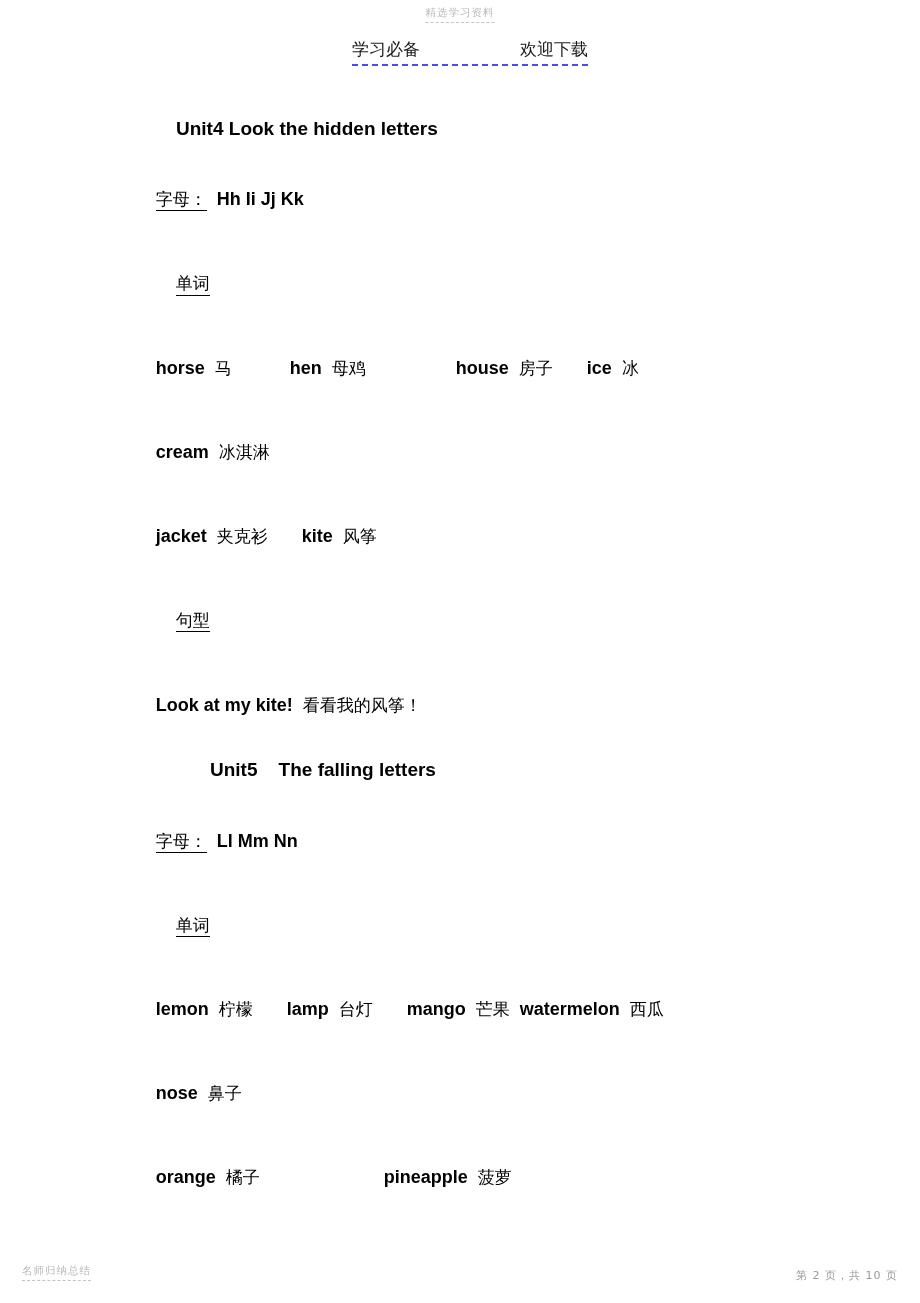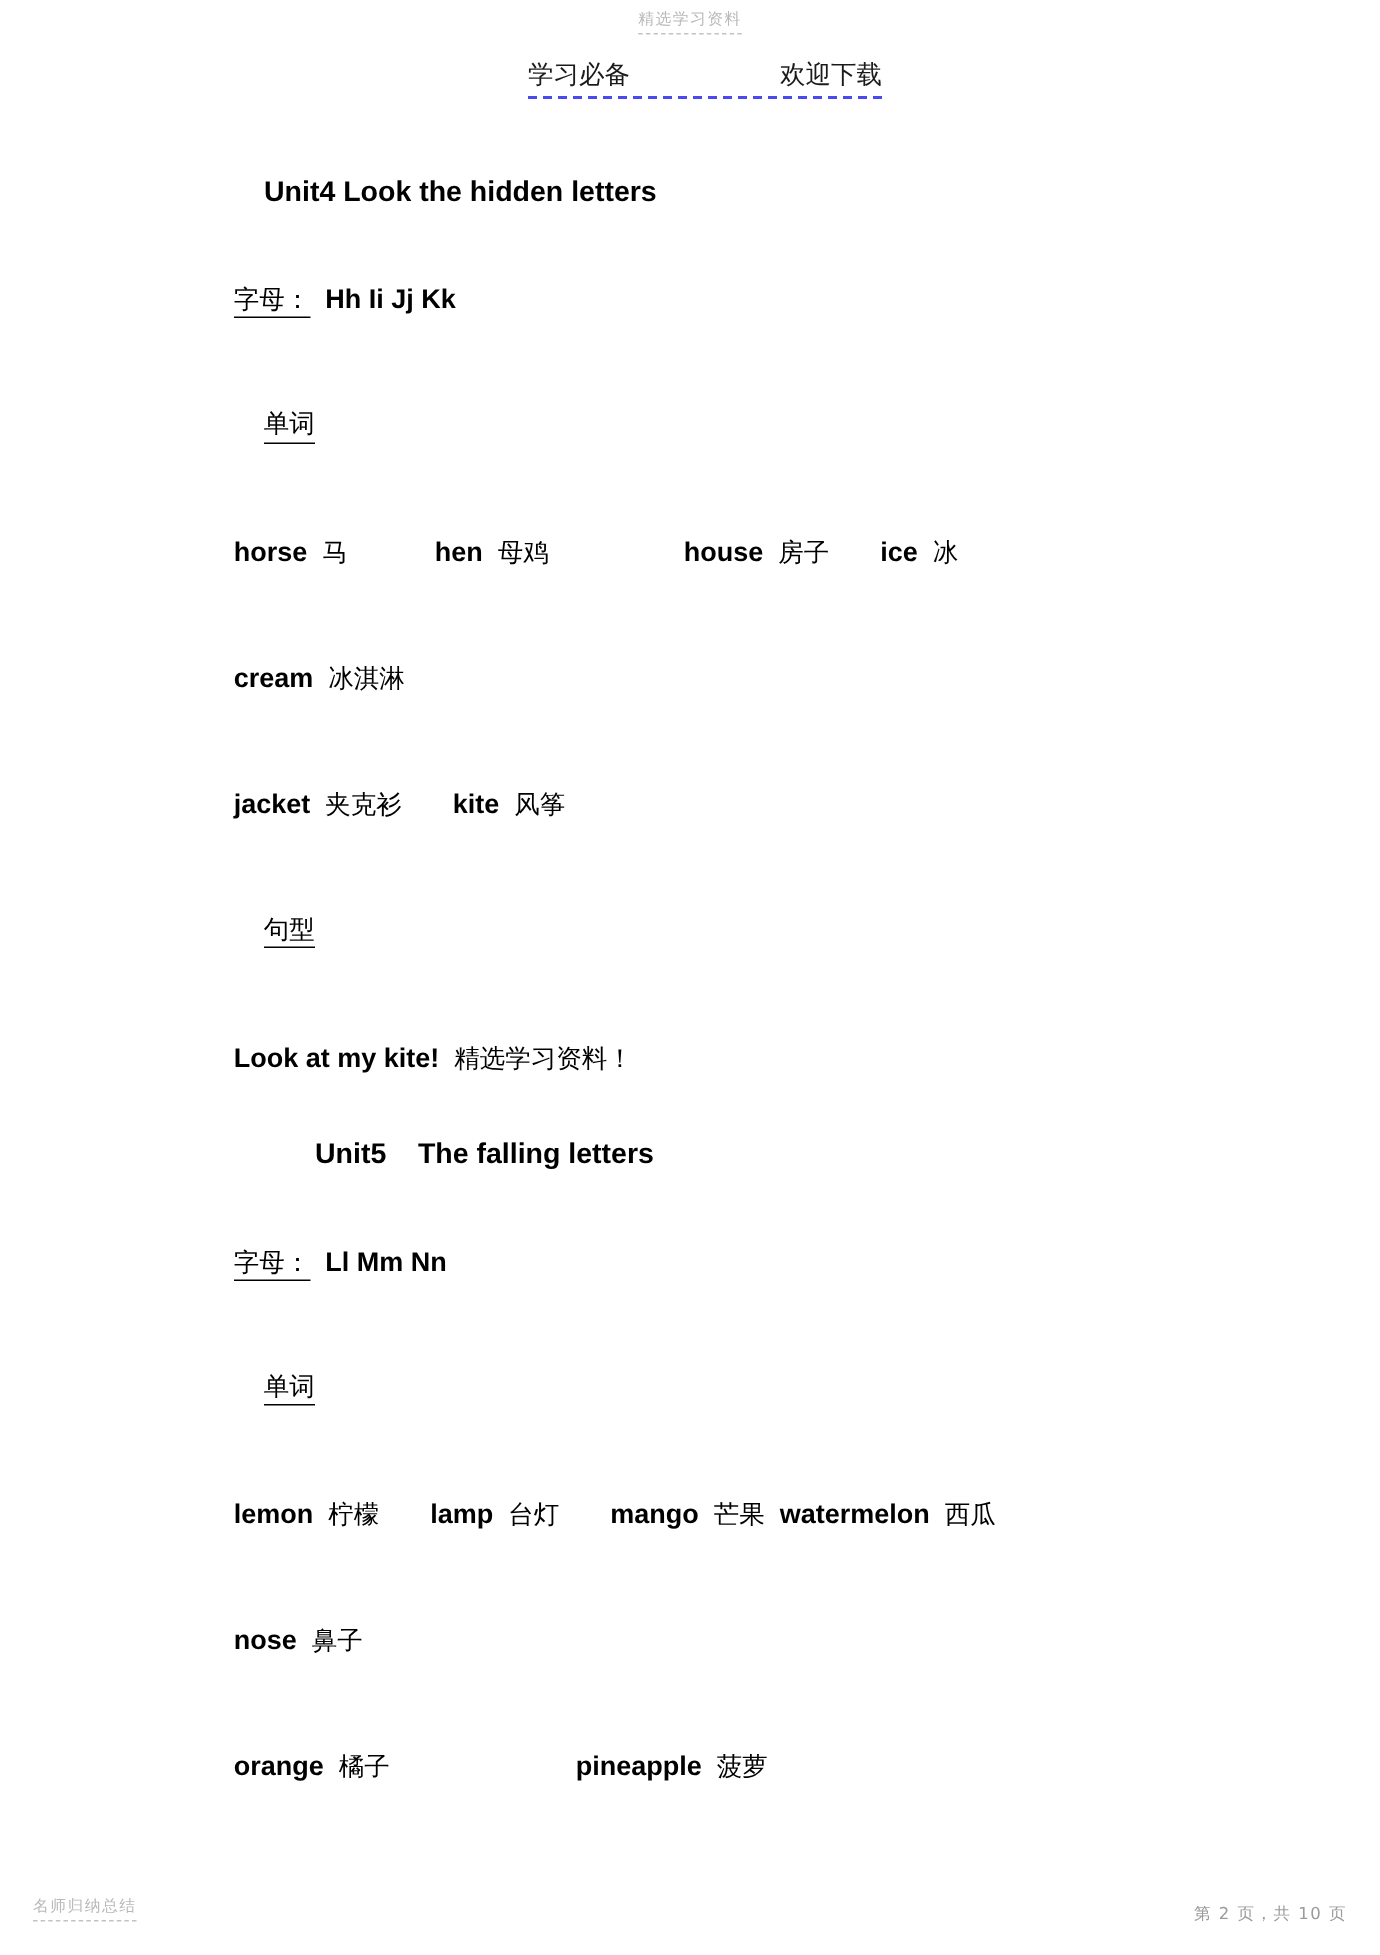--- a/index.html
+++ b/index.html
@@ -158,21 +158,21 @@
 
   <div class="line">
     <span class="en">jacket</span><span class="gap-s"></span><span class="cn">夹克衫</span><span class="gap-m"></span><span class="en">kite</span><span class="gap-s"></span><span class="cn">风筝</span>
   </div>
 
   <div class="line">
     <span class="label-cn sub-label">句型</span>
   </div>
 
   <div class="line">
-    <span class="en">Look at my kite!</span><span class="gap-s"></span><span class="cn">精选学习资料！</span>
+    <span class="en">Look at my kite!</span><span class="gap-s"></span><span class="cn">看看我的风筝！</span>
   </div>
 
 
   <div class="unit-title u5">Unit5    The falling letters</div>
 
   <div class="line">
     <span class="label-cn">字母：</span><span class="gap-s"></span><span class="en">Ll Mm Nn</span>
   </div>
 
   <div class="line">

